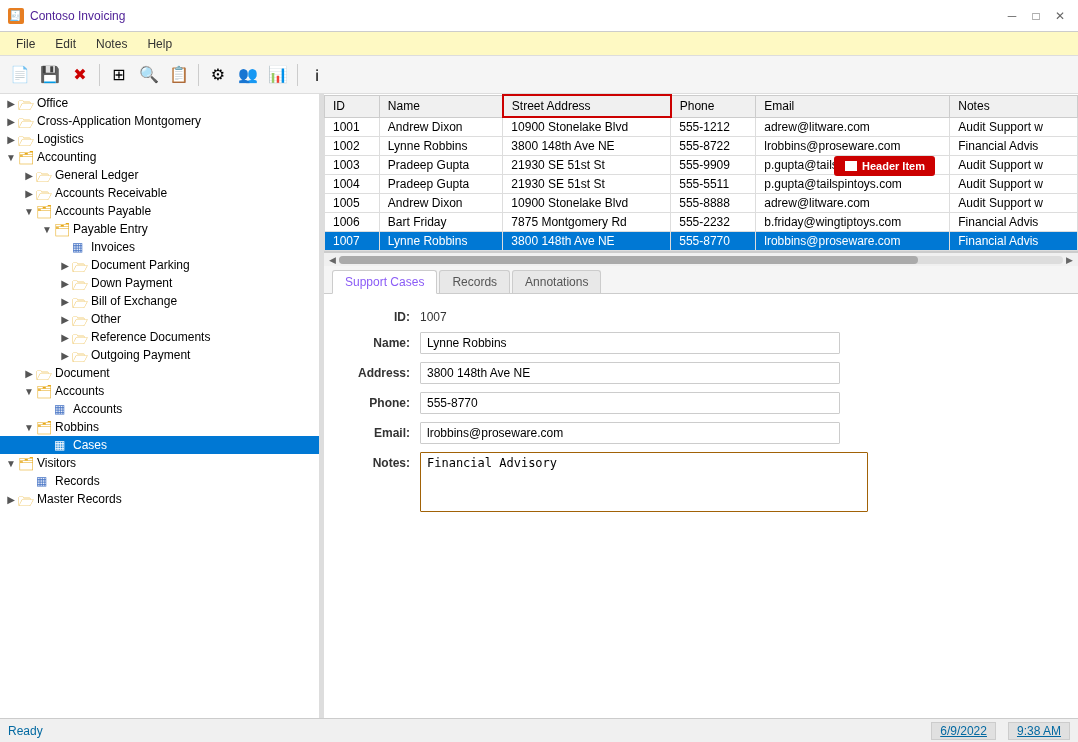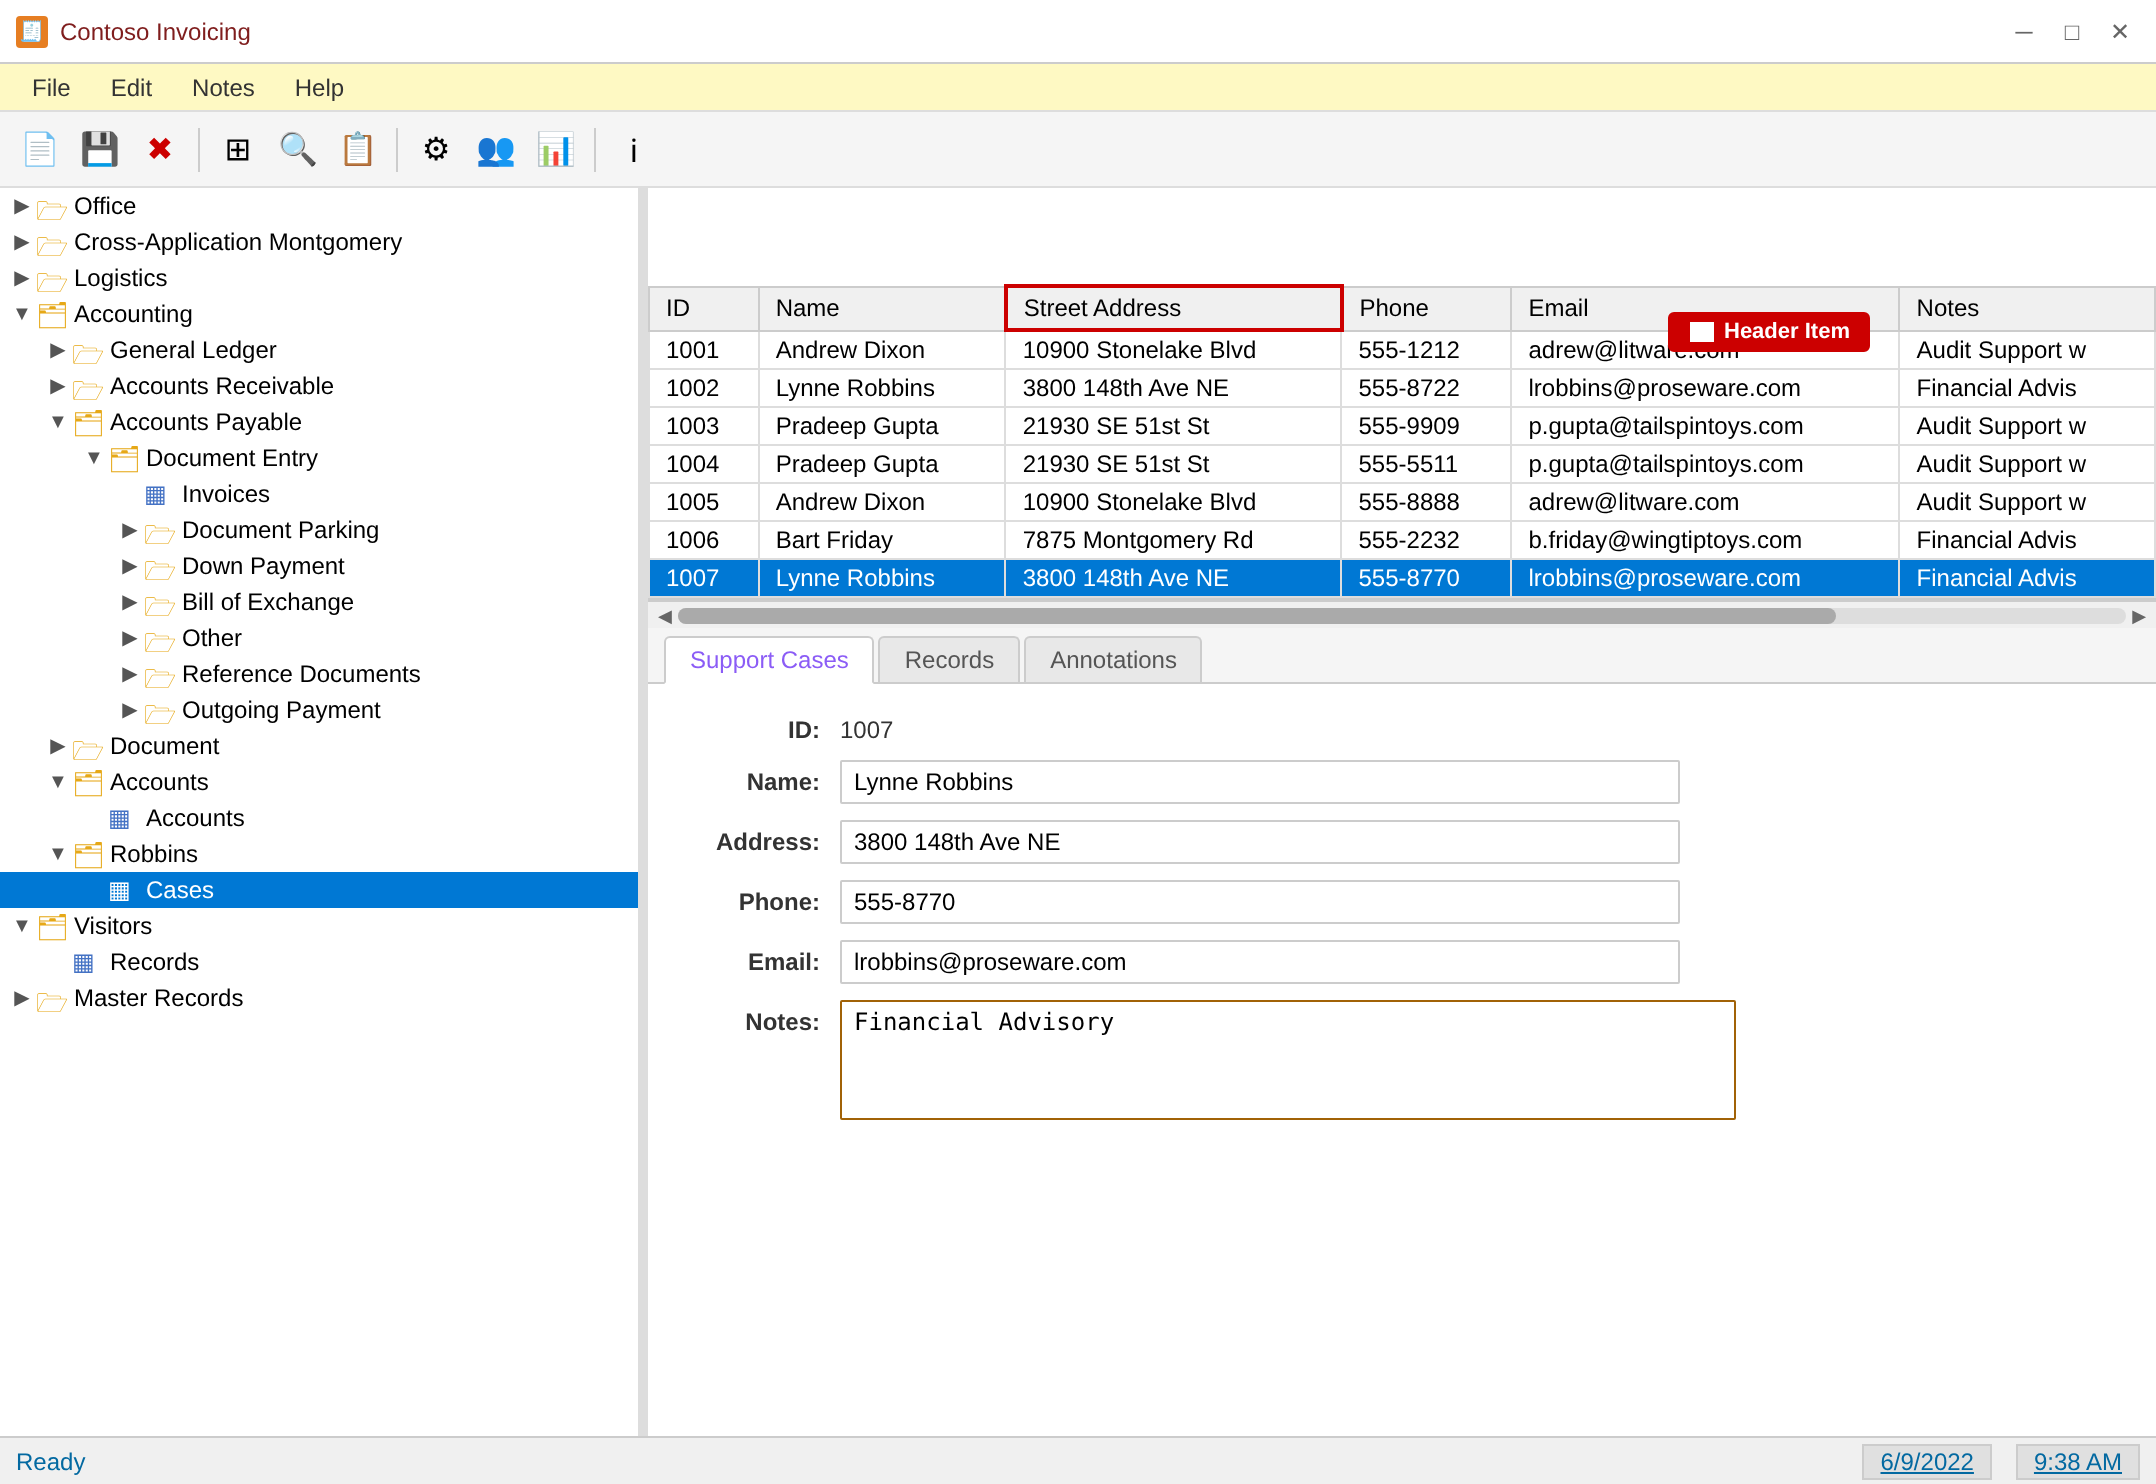--- a/index.html
+++ b/index.html
@@ -2,21 +2,21 @@
 <html><head>
   <meta charset="utf-8">
   <style>
     * { box-sizing: border-box; margin: 0; padding: 0; }
     body { font-family: 'Segoe UI', Tahoma, sans-serif; font-size: 12px; background: #f0f0f0; display: flex; flex-direction: column; height: 742px; width: 1078px; overflow: hidden; }
 
     
     .title-bar { background: #fff; border-bottom: 1px solid #ccc; display: flex; align-items: center; padding: 4px 8px; justify-content: space-between; height: 32px; }
     .title-bar-left { display: flex; align-items: center; gap: 6px; }
     .title-bar-icon { width: 16px; height: 16px; background: #e67e22; border-radius: 2px; display: flex; align-items: center; justify-content: center; font-size: 10px; color: white; }
-    .title-text { font-size: 12px; color: #7f1d1d; }
+    .title-text { font-size: 12px; color: #4c1d95; }
     .title-bar-controls { display: flex; gap: 4px; }
     .title-btn { width: 20px; height: 20px; border: none; background: transparent; cursor: pointer; font-size: 12px; color: #666; display: flex; align-items: center; justify-content: center; }
 
     
     .menu-bar { background: #fef9c3; border-bottom: 1px solid #ddd; display: flex; align-items: center; padding: 2px 8px; height: 24px; gap: 4px; }
     .menu-item { padding: 2px 8px; cursor: pointer; color: #333; font-size: 12px; border-radius: 2px; }
 
     
     .toolbar { background: #f5f5f5; border-bottom: 1px solid #ddd; display: flex; align-items: center; padding: 3px 6px; height: 38px; gap: 2px; }
     .toolbar-btn { width: 28px; height: 28px; border: 1px solid transparent; background: transparent; cursor: pointer; display: flex; align-items: center; justify-content: center; border-radius: 2px; font-size: 16px; }
@@ -37,21 +37,21 @@
 
     
     .content-area { flex: 1; display: flex; flex-direction: column; overflow: hidden; background: #fff; position: relative; }
 
     
     .header-item-badge { position: absolute; top: 62px; left: 510px; background: #cc0000; color: white; font-size: 11px; font-weight: bold; padding: 2px 8px; border-radius: 3px; display: flex; align-items: center; gap: 4px; z-index: 10; border: 2px solid #cc0000; }
     .header-item-badge::before { content: ''; width: 12px; height: 10px; background: white; border: 1.5px solid #cc0000; display: inline-block; }
 
     
     .table-container { flex: 0 0 auto; max-height: 230px; overflow-y: auto; overflow-x: auto; border-bottom: 1px solid #ccc; }
-    table { border-collapse: collapse; width: 100%; font-size: 12px; margin-top: 48px; }
+    table { border-collapse: collapse; width: 100%; font-size: 12px; }
     thead th { background: #f0f0f0; border: 1px solid #ccc; padding: 3px 8px; text-align: left; font-weight: normal; white-space: nowrap; position: sticky; top: 0; }
     thead th.highlighted { border: 2px solid #cc0000; background: #f0f0f0; }
     tbody tr { cursor: pointer; }
     tbody tr.selected { background: #0078d4; color: white; }
     tbody td { border: 1px solid #ddd; padding: 2px 8px; white-space: nowrap; }
 
     
     .hscroll-bar { height: 14px; background: #f0f0f0; border-top: 1px solid #ccc; display: flex; align-items: center; padding: 0 2px; }
     .hscroll-track { flex: 1; height: 8px; background: #ddd; border-radius: 4px; position: relative; }
     .hscroll-thumb { position: absolute; left: 0; top: 0; width: 80%; height: 100%; background: #aaa; border-radius: 4px; }
@@ -161,21 +161,21 @@
 
     <div class="tree-item" style="padding-left: 22px;">
       <span class="tree-arrow">▼</span>
       <span class="tree-icon folder-icon">🗂</span>
       <span class="tree-label">Accounts Payable</span>
     </div>
 
     <div class="tree-item" style="padding-left: 40px;">
       <span class="tree-arrow">▼</span>
       <span class="tree-icon folder-icon">🗂</span>
-      <span class="tree-label">Document Entry</span>
+      <span class="tree-label">Payable Entry</span>
     </div>
 
     <div class="tree-item" style="padding-left: 58px;">
       <span class="tree-arrow" style="width:14px;"></span>
       <span class="tree-icon table-icon">▦</span>
       <span class="tree-label">Invoices</span>
     </div>
 
     <div class="tree-item" style="padding-left: 58px;">
       <span class="tree-arrow">▶</span>

